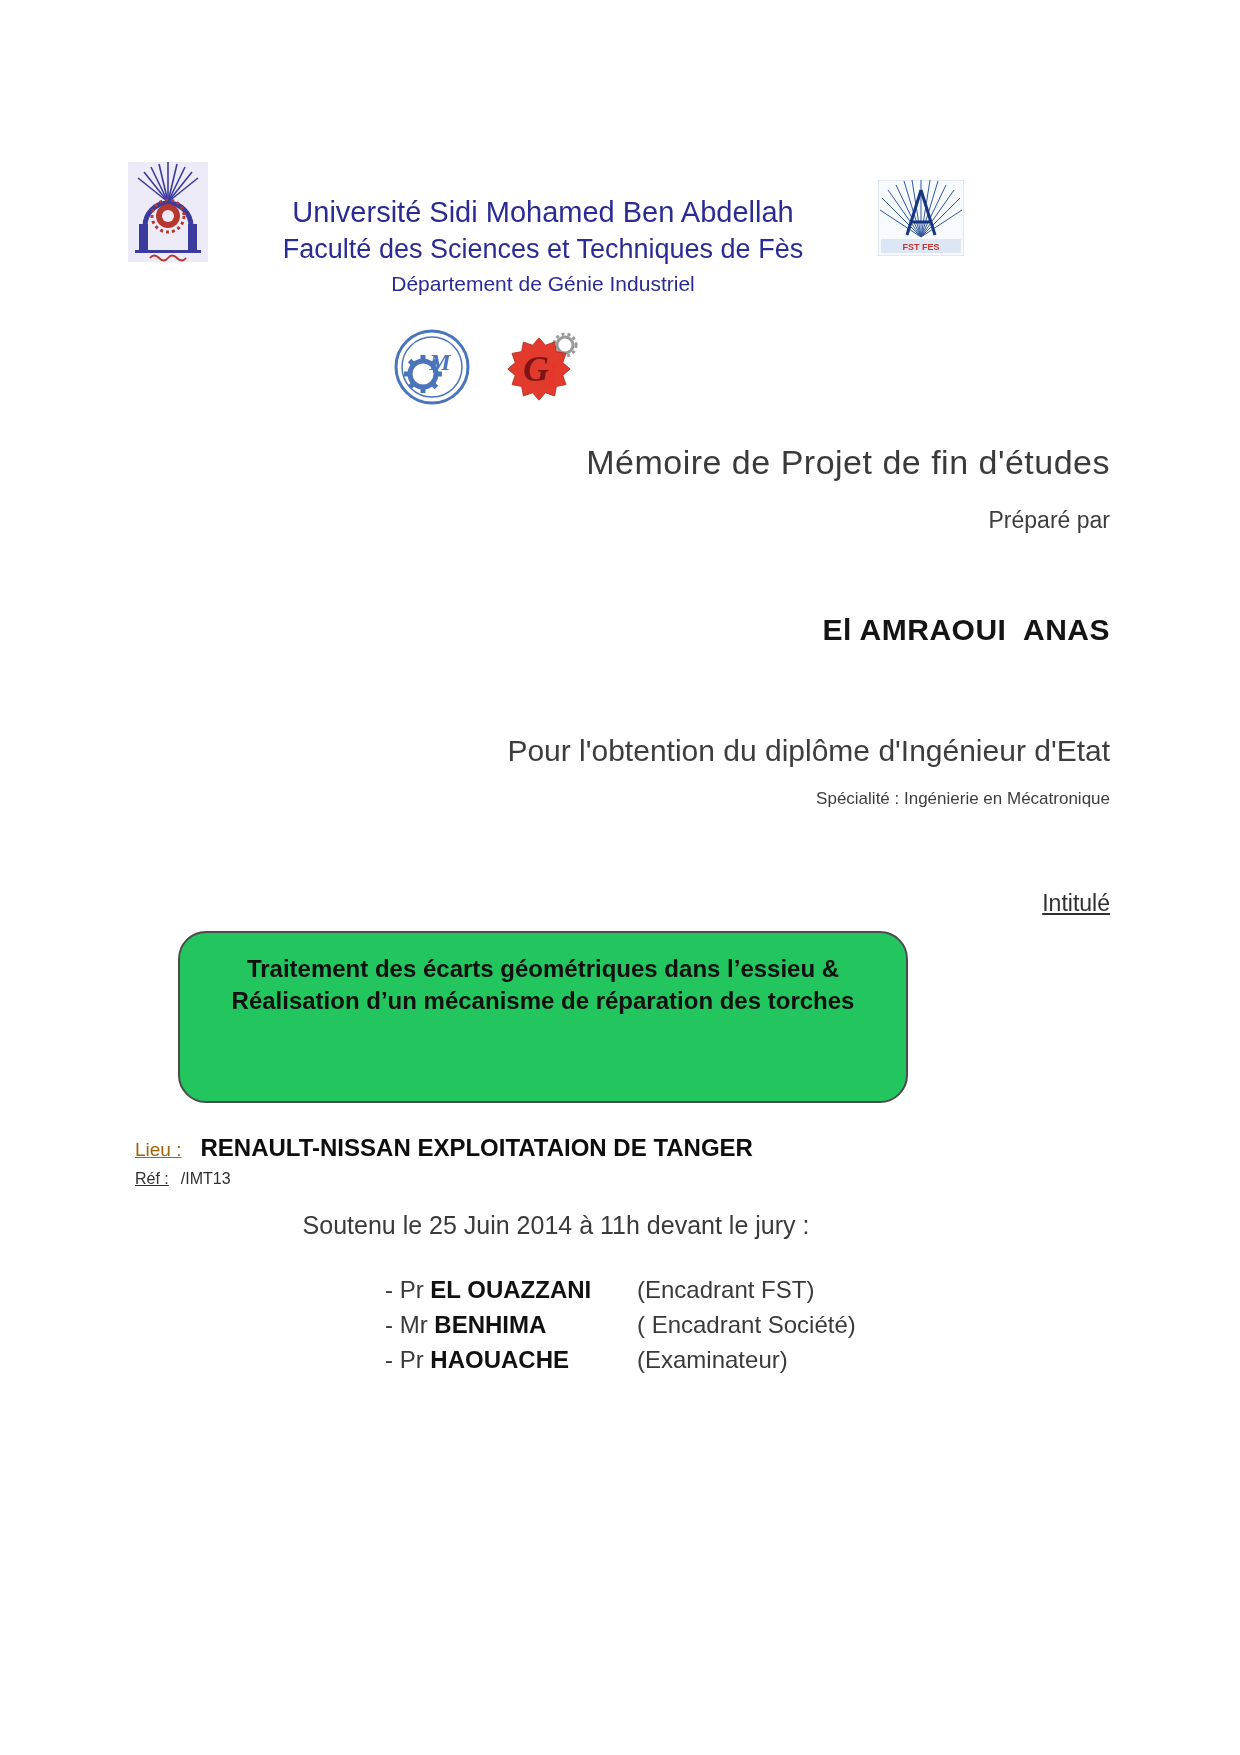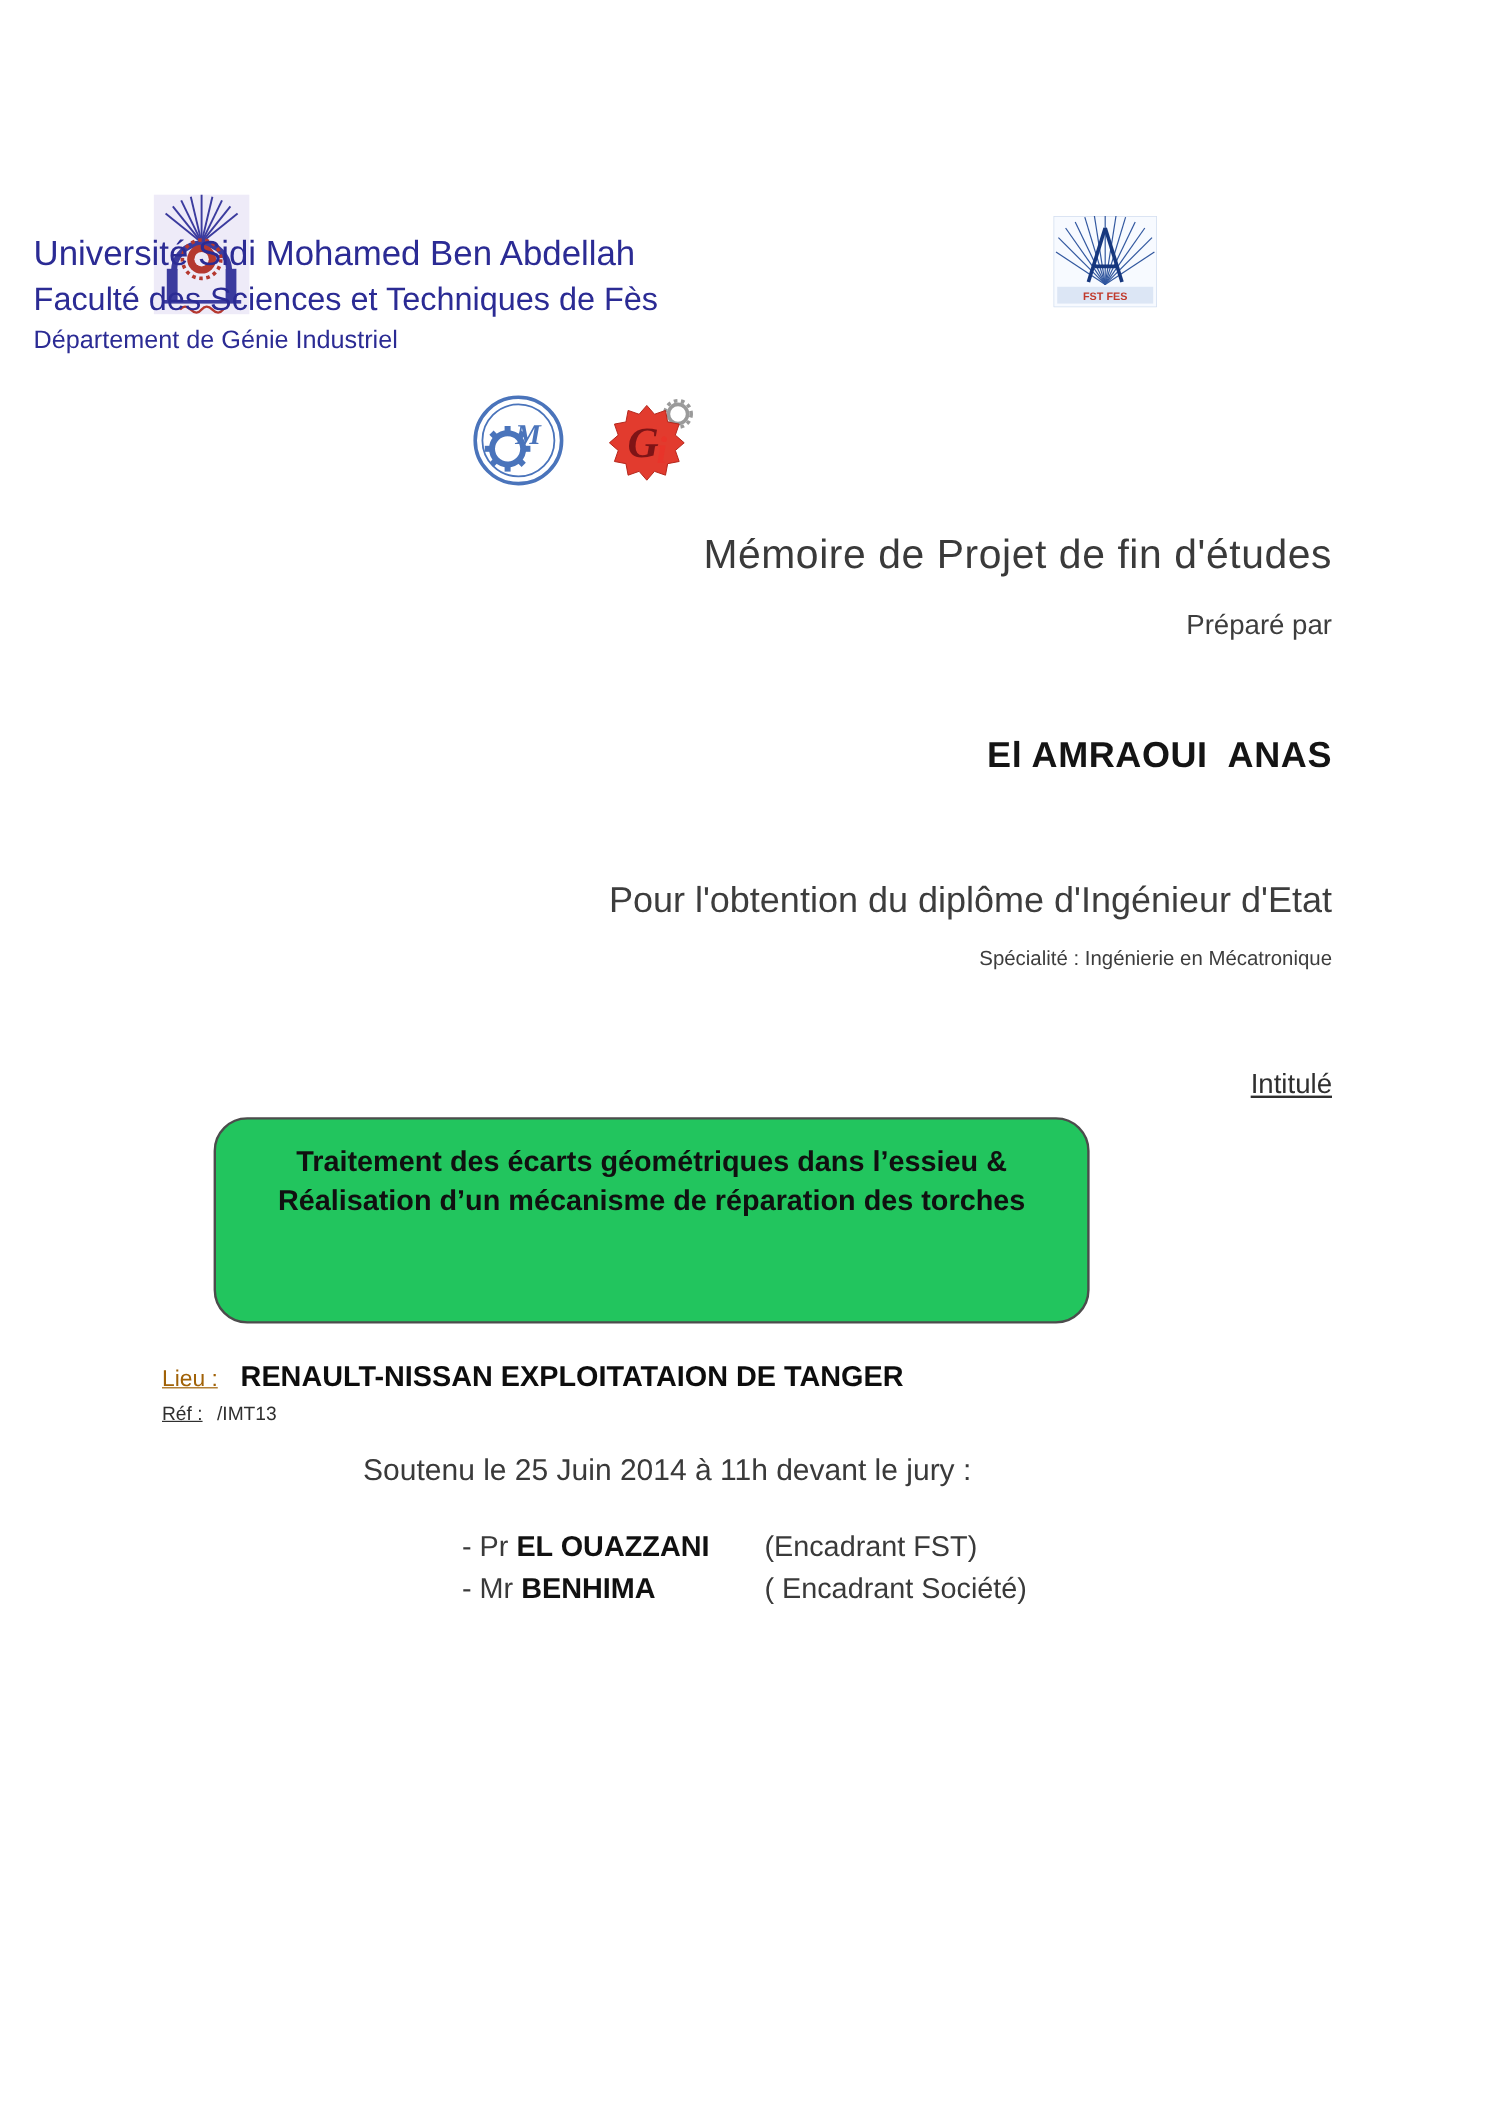--- a/index.html
+++ b/index.html
@@ -7,21 +7,21 @@
     position:relative;
     width:1240px;height:1755px;
     background:#ffffff;
     font-family:"Liberation Sans",sans-serif;
     color:#3d3d3d;
     overflow:hidden;
   }
   .abs{position:absolute;}
 
   
-  .header-text{top:196px;left:0;width:1086px;text-align:left;color:#2b2b94;margin-left:28px;}
+  .header-text{top:196px;left:0;width:1086px;text-align:center;color:#2b2b94;}
   .h-line1{font-size:29px;}
   .h-line2{font-size:27px;margin-top:5px;}
   .h-line3{font-size:21px;margin-top:7px;}
 
   .logo-left{left:128px;top:162px;width:80px;height:100px;}
   .logo-right{left:878px;top:180px;width:86px;height:76px;}
   .logo-gm{left:393px;top:328px;width:78px;height:78px;}
   .logo-gi{left:501px;top:332px;width:82px;height:72px;}
 
   
@@ -184,15 +184,19 @@
 
   <div class="abs jury">
     <div class="jury-row">
       <span><span>- Pr</span> <span class="jury-name">EL OUAZZANI</span></span>
       <span>(Encadrant FST)</span>
     </div>
     <div class="jury-row">
       <span><span>- Mr</span> <span class="jury-name">BENHIMA</span></span>
       <span>( Encadrant Société)</span>
     </div>
+    <div class="jury-row">
+      <span><span>- Pr</span> <span class="jury-name">HAOUACHE</span></span>
+      <span>(Examinateur)</span>
+    </div>
   </div>
 
 </div>
 
 </body></html>

